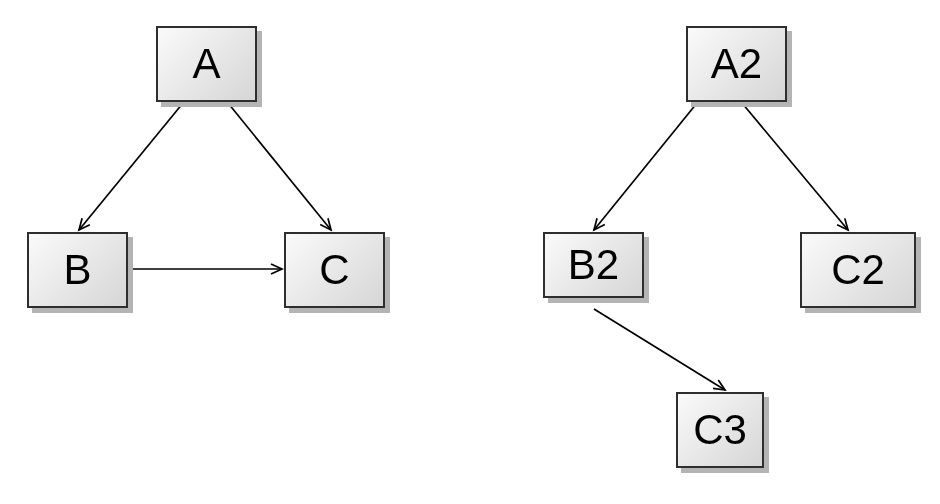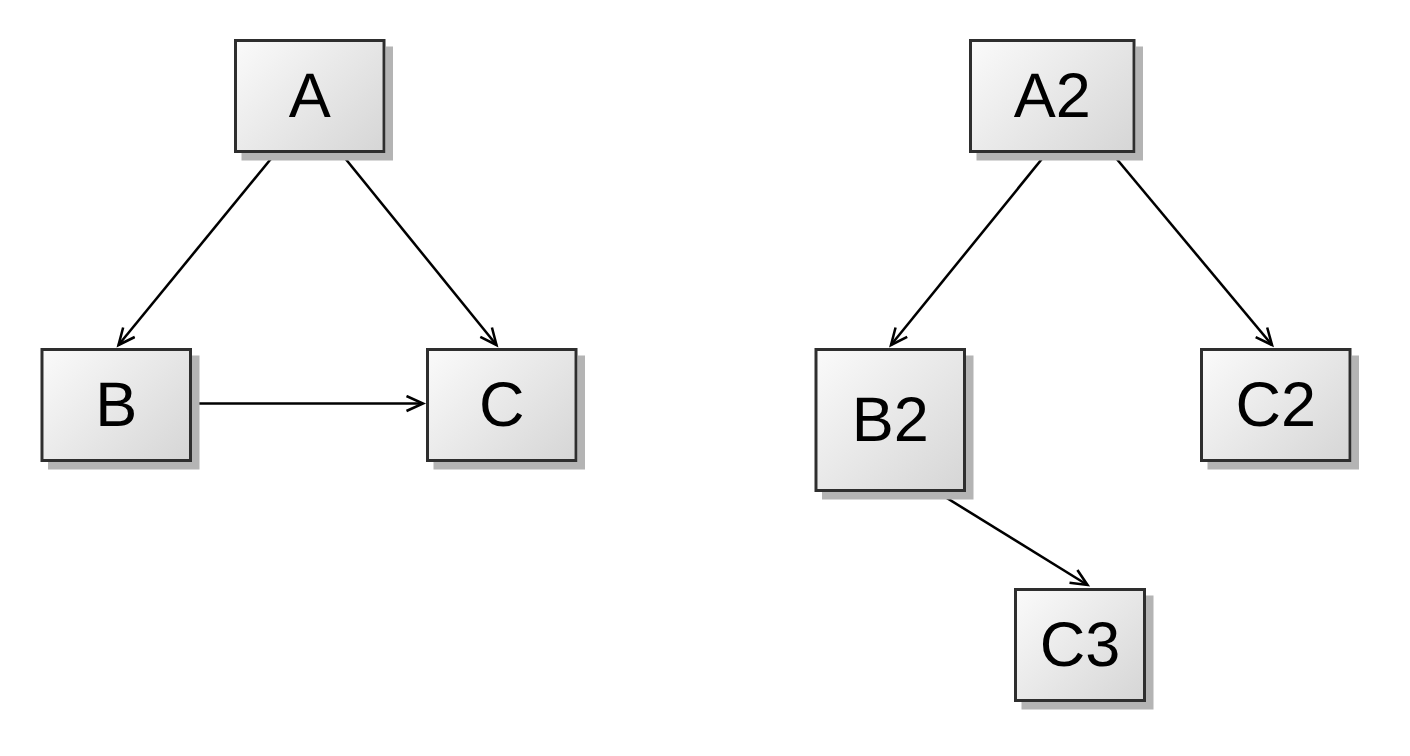--- a/index.html
+++ b/index.html
@@ -77,26 +77,26 @@
   <div id="node-layer">
       <div class="node" style="left: 156px; top: 26px; width: 101px; height: 76px;">
         <span>A</span>
       </div>
       <div class="node" style="left: 27px; top: 232px; width: 101px; height: 76px;">
         <span>B</span>
       </div>
       <div class="node" style="left: 284px; top: 232px; width: 101px; height: 76px;">
         <span>C</span>
       </div>
-      <div class="node" style="left: 646px; top: 26px; width: 111px; height: 76px;">
+      <div class="node" style="left: 686px; top: 26px; width: 101px; height: 76px;">
         <span>A2</span>
       </div>
-      <div class="node" style="left: 543px; top: 232px; width: 101px; height: 96px;">
+      <div class="node" style="left: 543px; top: 232px; width: 101px; height: 66px;">
         <span>B2</span>
       </div>
-      <div class="node" style="left: 800px; top: 232px; width: 101px; height: 76px;">
+      <div class="node" style="left: 800px; top: 232px; width: 116px; height: 76px;">
         <span>C2</span>
       </div>
       <div class="node" style="left: 676px; top: 392px; width: 88px; height: 76px;">
         <span>C3</span>
       </div>
     </div>
 </div>
 
 </body></html>

